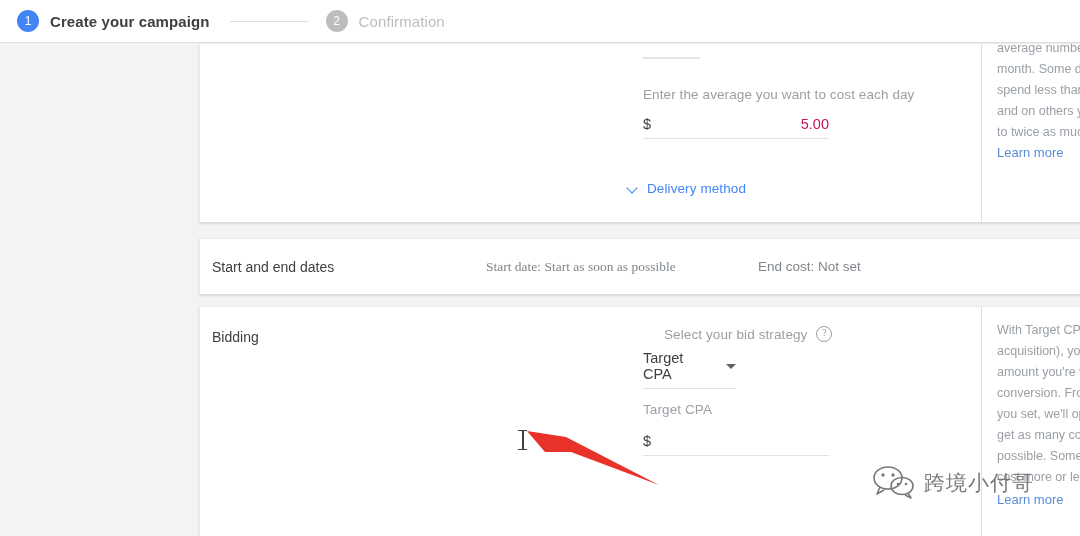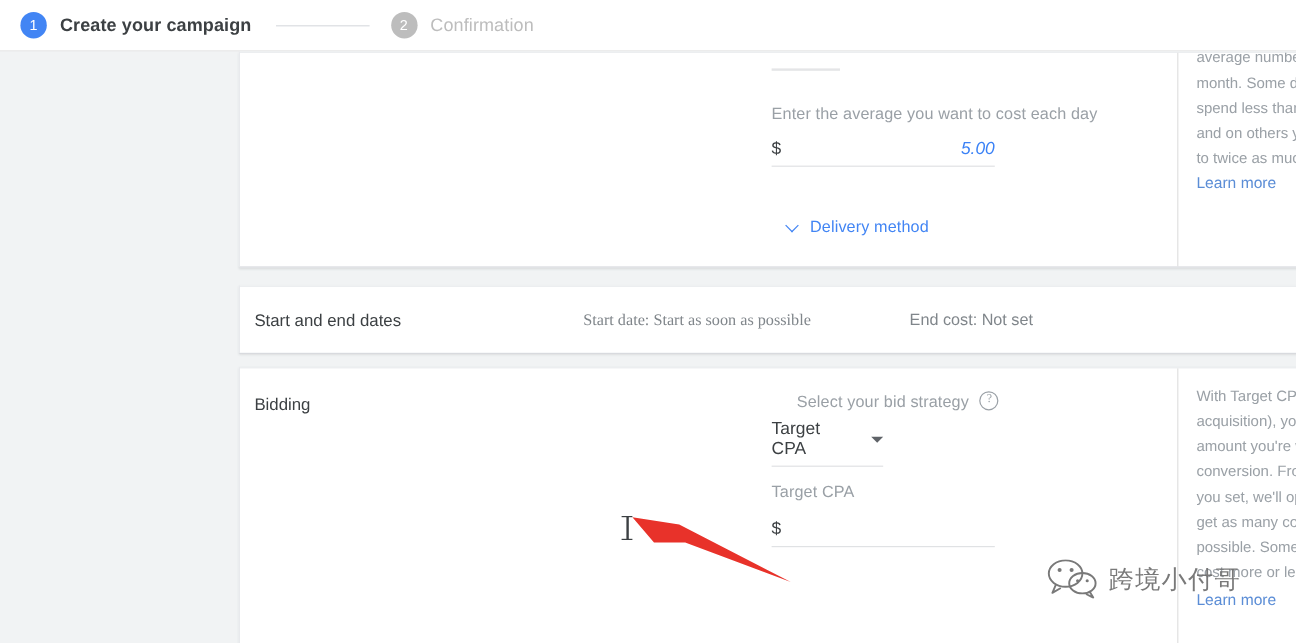--- a/index.html
+++ b/index.html
@@ -156,22 +156,21 @@
     border-bottom: 1px solid #e0e2e4;
     padding-bottom: 6px;
   }
   .money-sym {
     font-size: 14.5px;
     color: #3c4043;
   }
   .money-val {
     margin-left: auto;
     font-size: 14.5px;
-    color: #3b82f6;
-    font-style: italic;
+    color: #be185d;
   }
 
   .link {
     color: #4285f4;
     font-size: 13.5px;
     cursor: pointer;
     letter-spacing: .1px;
   }
   .link-learn {
     color: #5b8dd6;
@@ -327,21 +326,21 @@
           <div class="card-title"></div>
           <div class="card-main">
             <div class="ghost-underline"></div>
             <div style="position:absolute; left:443px; top:43px;">
               <div class="field-label">Enter the average you want to cost each day</div>
             </div>
             <div class="money-row" style="position:absolute; left:443px; top:72px;">
               <span class="money-sym">$</span>
               <span class="money-val">5.00</span>
             </div>
-            <div class="disclosure" style="position:absolute; left:455px; top:137px;">
+            <div class="disclosure" style="position:absolute; left:427px; top:137px;">
               <span class="chev"></span>
               <span class="link">Delivery method</span>
             </div>
           </div>
           <div class="card-side">
             <div class="help-text-clip" style="top:-6px;">
               <div class="help-text">average number</div>
               <div class="help-text">month. Some day</div>
               <div class="help-text">spend less than y</div>
               <div class="help-text">and on others yo</div>

